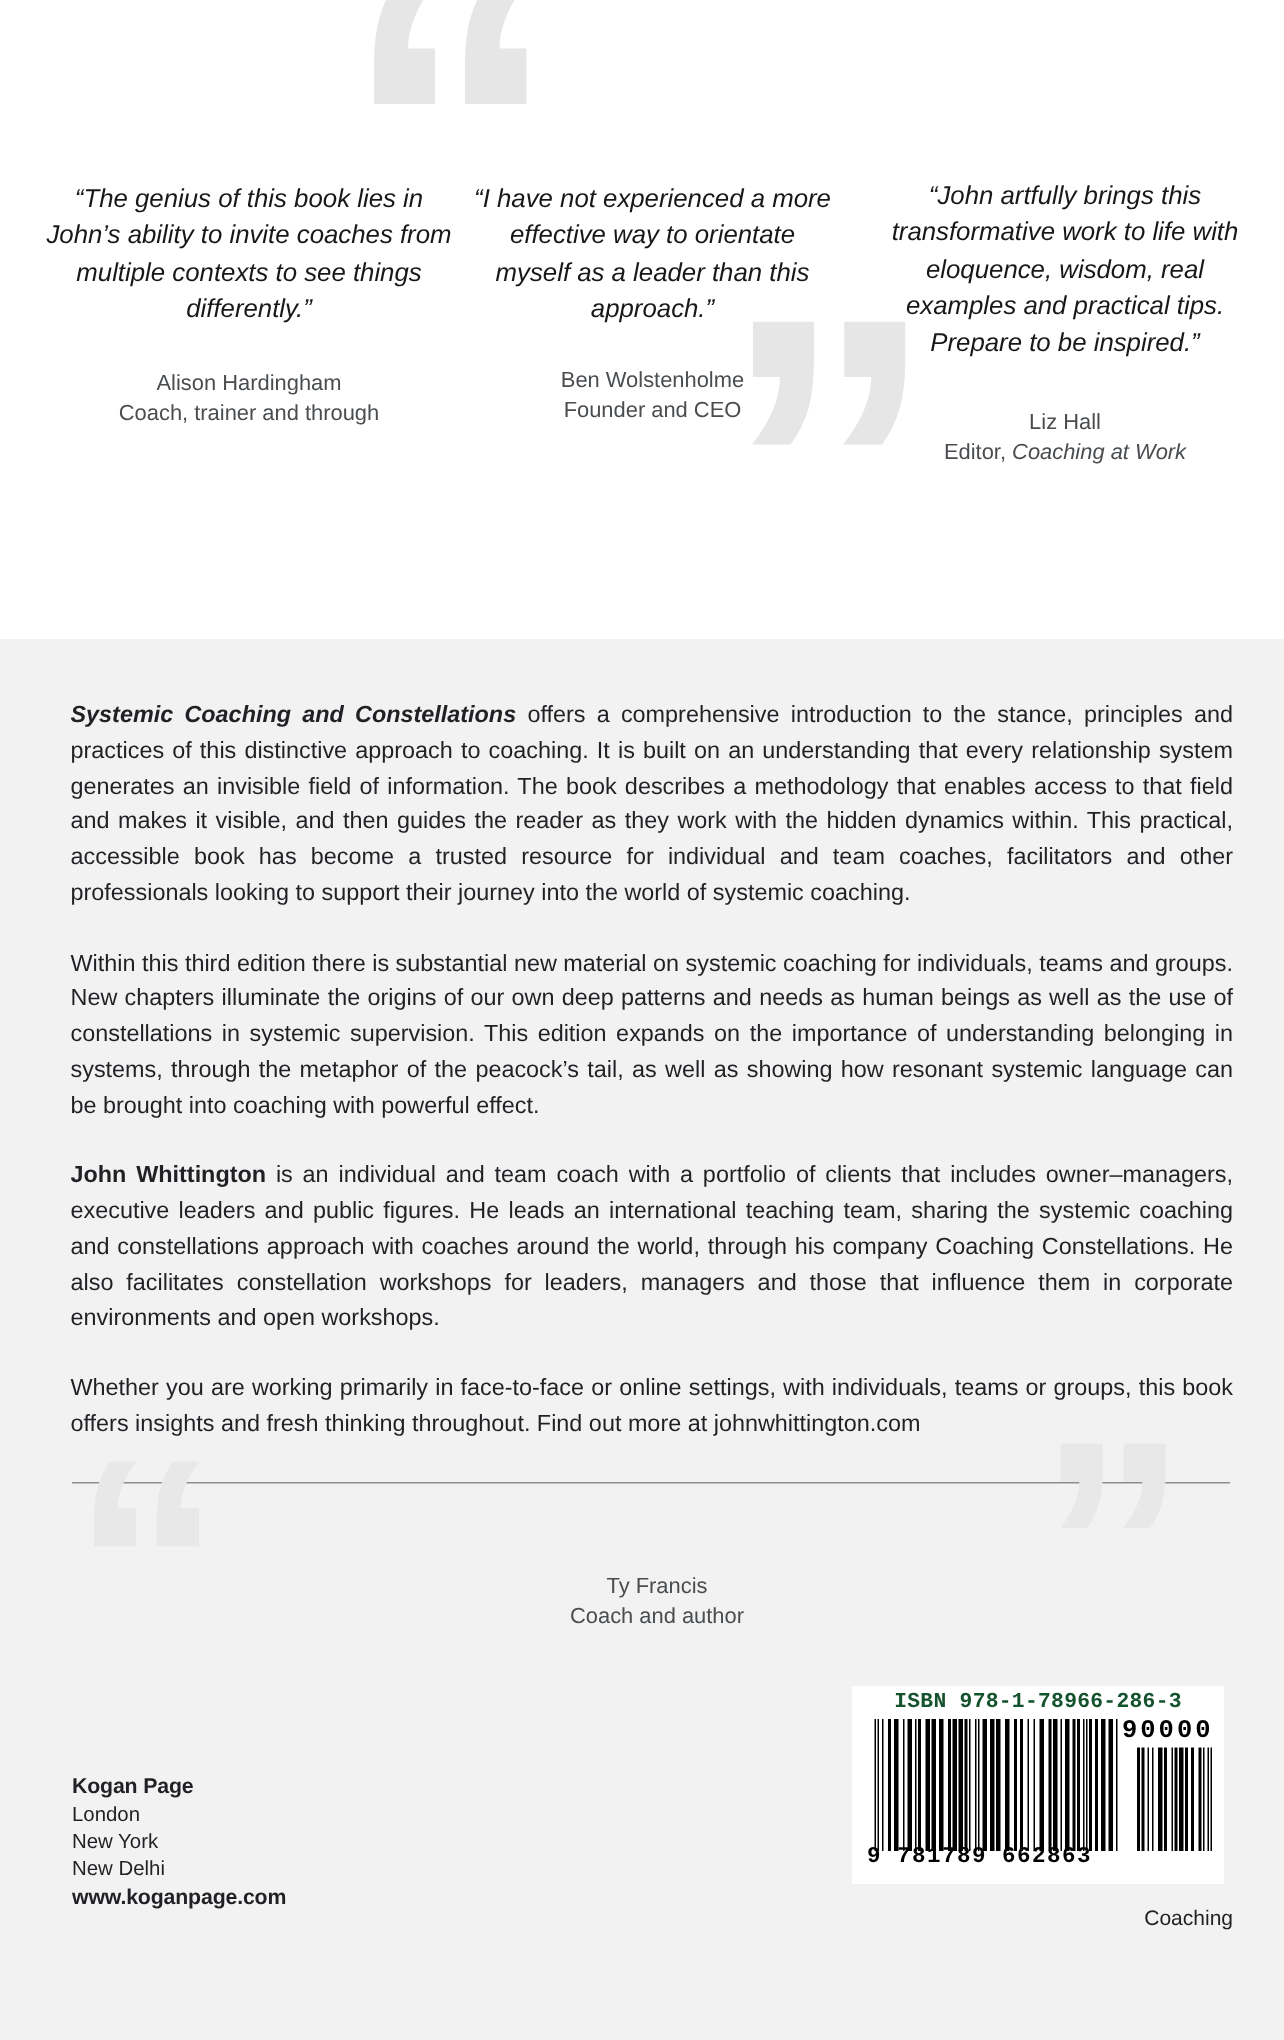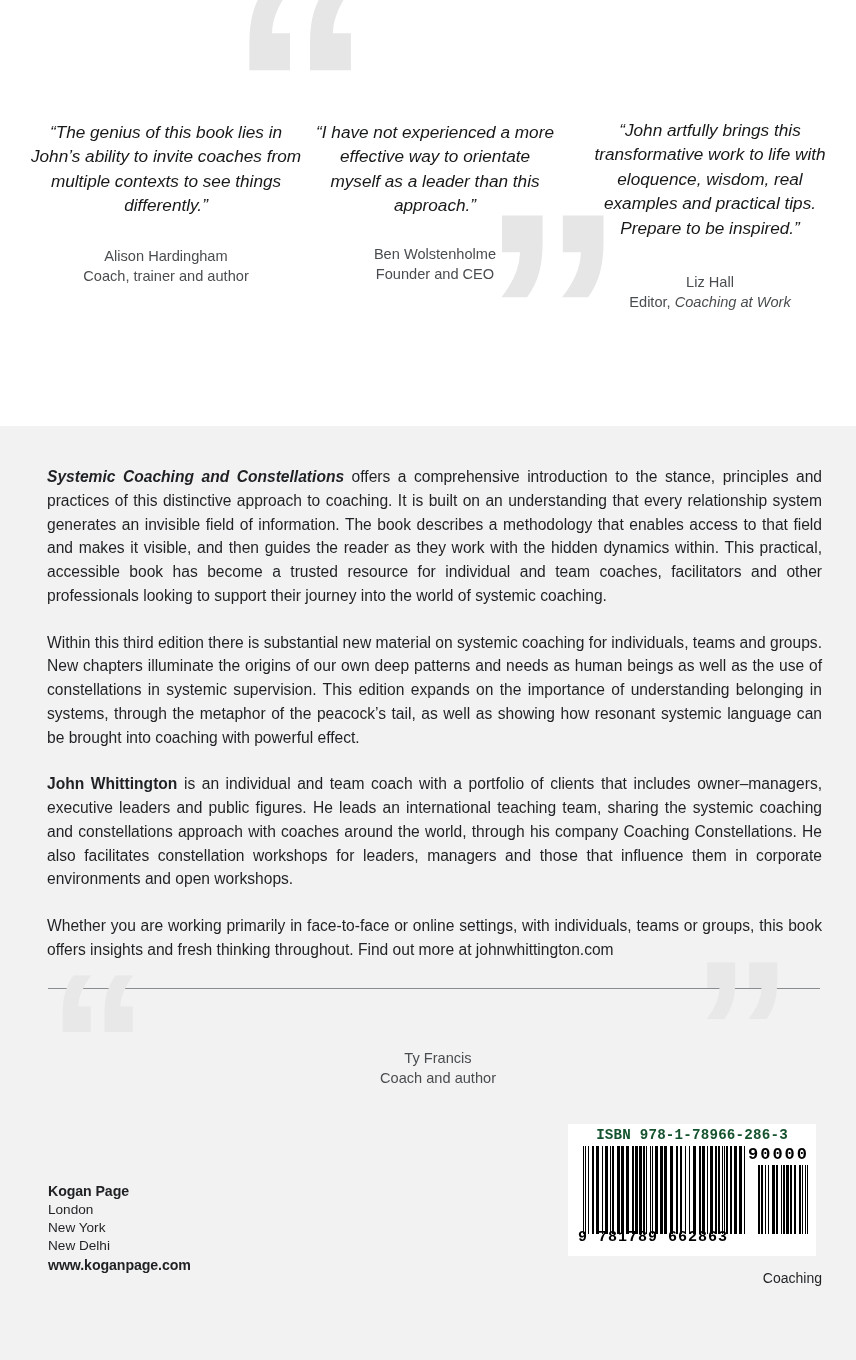--- a/index.html
+++ b/index.html
@@ -269,21 +269,21 @@
 
 <div class="top-band">
 
   <span class="deco-quote deco-open-top">“</span>
   <span class="deco-quote deco-close-top">”</span>
 
   <div class="quote-col" id="q1">
     <p class="quote-text">“The genius of this book lies in John’s ability to invite coaches from multiple contexts to see things differently.”</p>
     <div class="quote-attrib">
       <div>Alison Hardingham</div>
-      <div>Coach, trainer and author</div>
+      <div>Coach, trainer and through</div>
     </div>
   </div>
 
   <div class="quote-col" id="q2">
     <p class="quote-text">“I have not experienced a more effective way to orientate myself as a leader than this approach.”</p>
     <div class="quote-attrib">
       <div>Ben Wolstenholme</div>
       <div>Founder and CEO</div>
     </div>
   </div>

